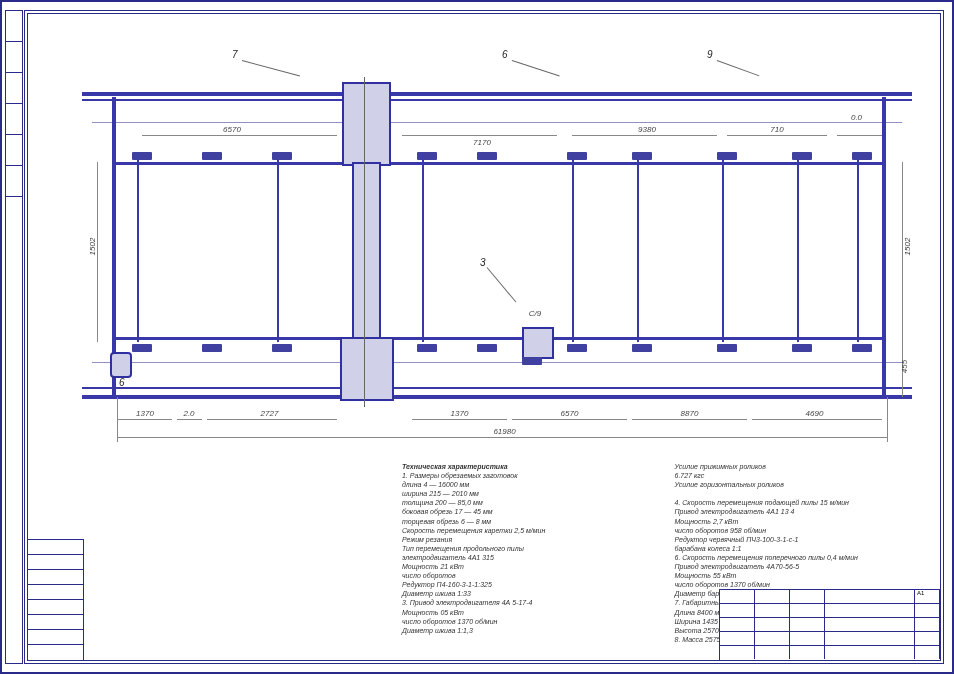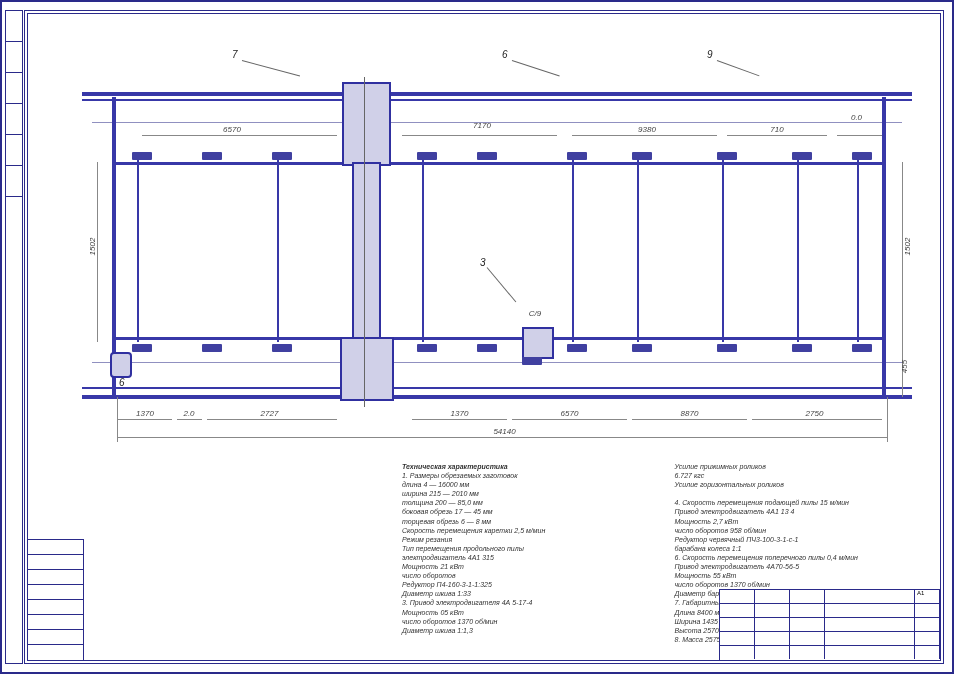--- a/index.html
+++ b/index.html
@@ -119,33 +119,33 @@
     <div class="dimline" style="left:670px;top:362px;width:130px"></div>
     <div class="dimline" style="left:35px;top:380px;width:770px"></div>
 
     <div class="dimvert" style="left:35px;top:340px;height:45px"></div>
     <div class="dimvert" style="left:805px;top:340px;height:45px"></div>
     <div class="dimvert" style="left:15px;top:105px;height:180px"></div>
     <div class="dimvert" style="left:820px;top:105px;height:180px"></div>
     <div class="dimvert" style="left:820px;top:280px;height:60px"></div>
 
     <div class="dim" style="left:130px;top:68px;width:40px">6570</div>
-    <div class="dim" style="left:380px;top:64px;width:40px">7170</div>
+    <div class="dim" style="left:380px;top:81px;width:40px">7170</div>
     <div class="dim" style="left:545px;top:68px;width:40px">9380</div>
     <div class="dim" style="left:680px;top:68px;width:30px">710</div>
     <div class="dim" style="left:762px;top:56px;width:25px">0.0</div>
 
     <div class="dim" style="left:48px;top:352px;width:30px">1370</div>
     <div class="dim" style="left:96px;top:352px;width:22px">2.0</div>
     <div class="dim" style="left:170px;top:352px;width:35px">2727</div>
     <div class="dim" style="left:360px;top:352px;width:35px">1370</div>
     <div class="dim" style="left:470px;top:352px;width:35px">6570</div>
     <div class="dim" style="left:590px;top:352px;width:35px">8870</div>
-    <div class="dim" style="left:715px;top:352px;width:35px">2750</div>
-    <div class="dim" style="left:400px;top:370px;width:45px">54140</div>
+    <div class="dim" style="left:715px;top:352px;width:35px">4690</div>
+    <div class="dim" style="left:400px;top:370px;width:45px">61980</div>
 
     <div class="dim" style="left:-5px;top:185px;width:30px;transform:rotate(-90deg)">1502</div>
     <div class="dim" style="left:810px;top:185px;width:30px;transform:rotate(-90deg)">1502</div>
     <div class="dim" style="left:810px;top:305px;width:25px;transform:rotate(-90deg)">455</div>
 
     <div class="dim" style="left:438px;top:252px;width:30px">C/9</div>
 
     <div class="callout" style="left:150px;top:-8px">7</div>
     <div class="callout" style="left:420px;top:-8px">6</div>
     <div class="callout" style="left:625px;top:-8px">9</div>

